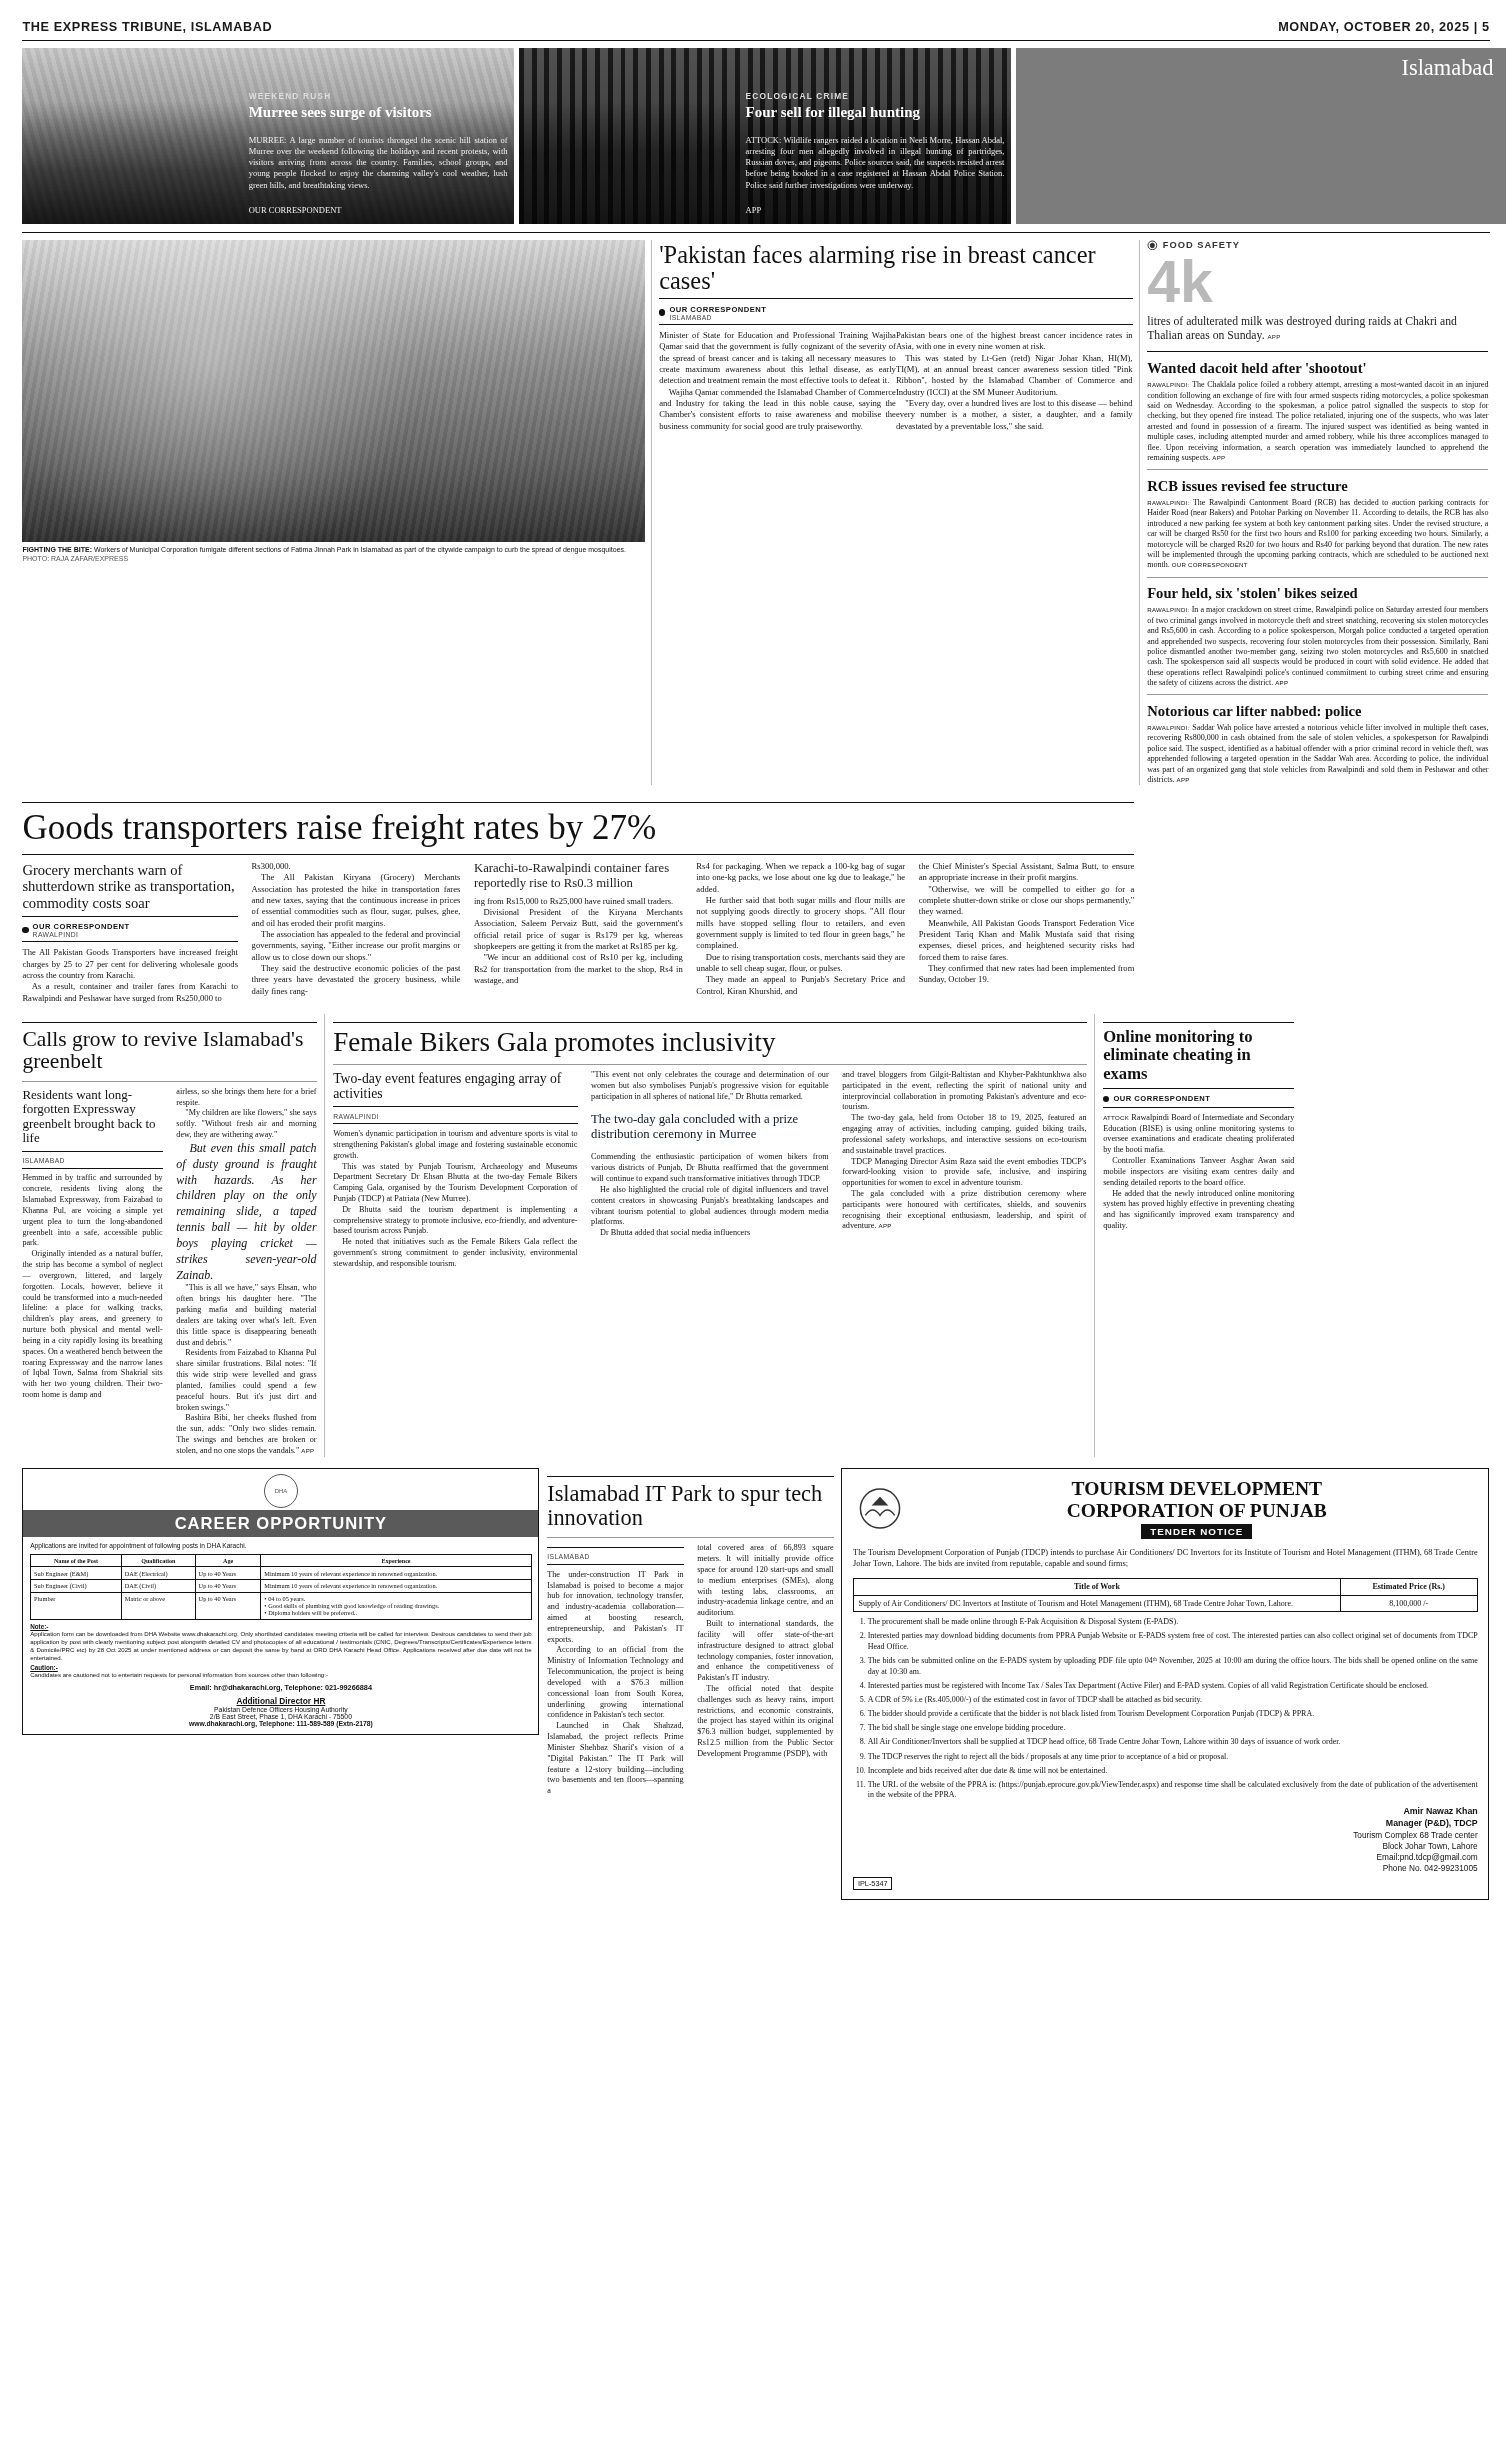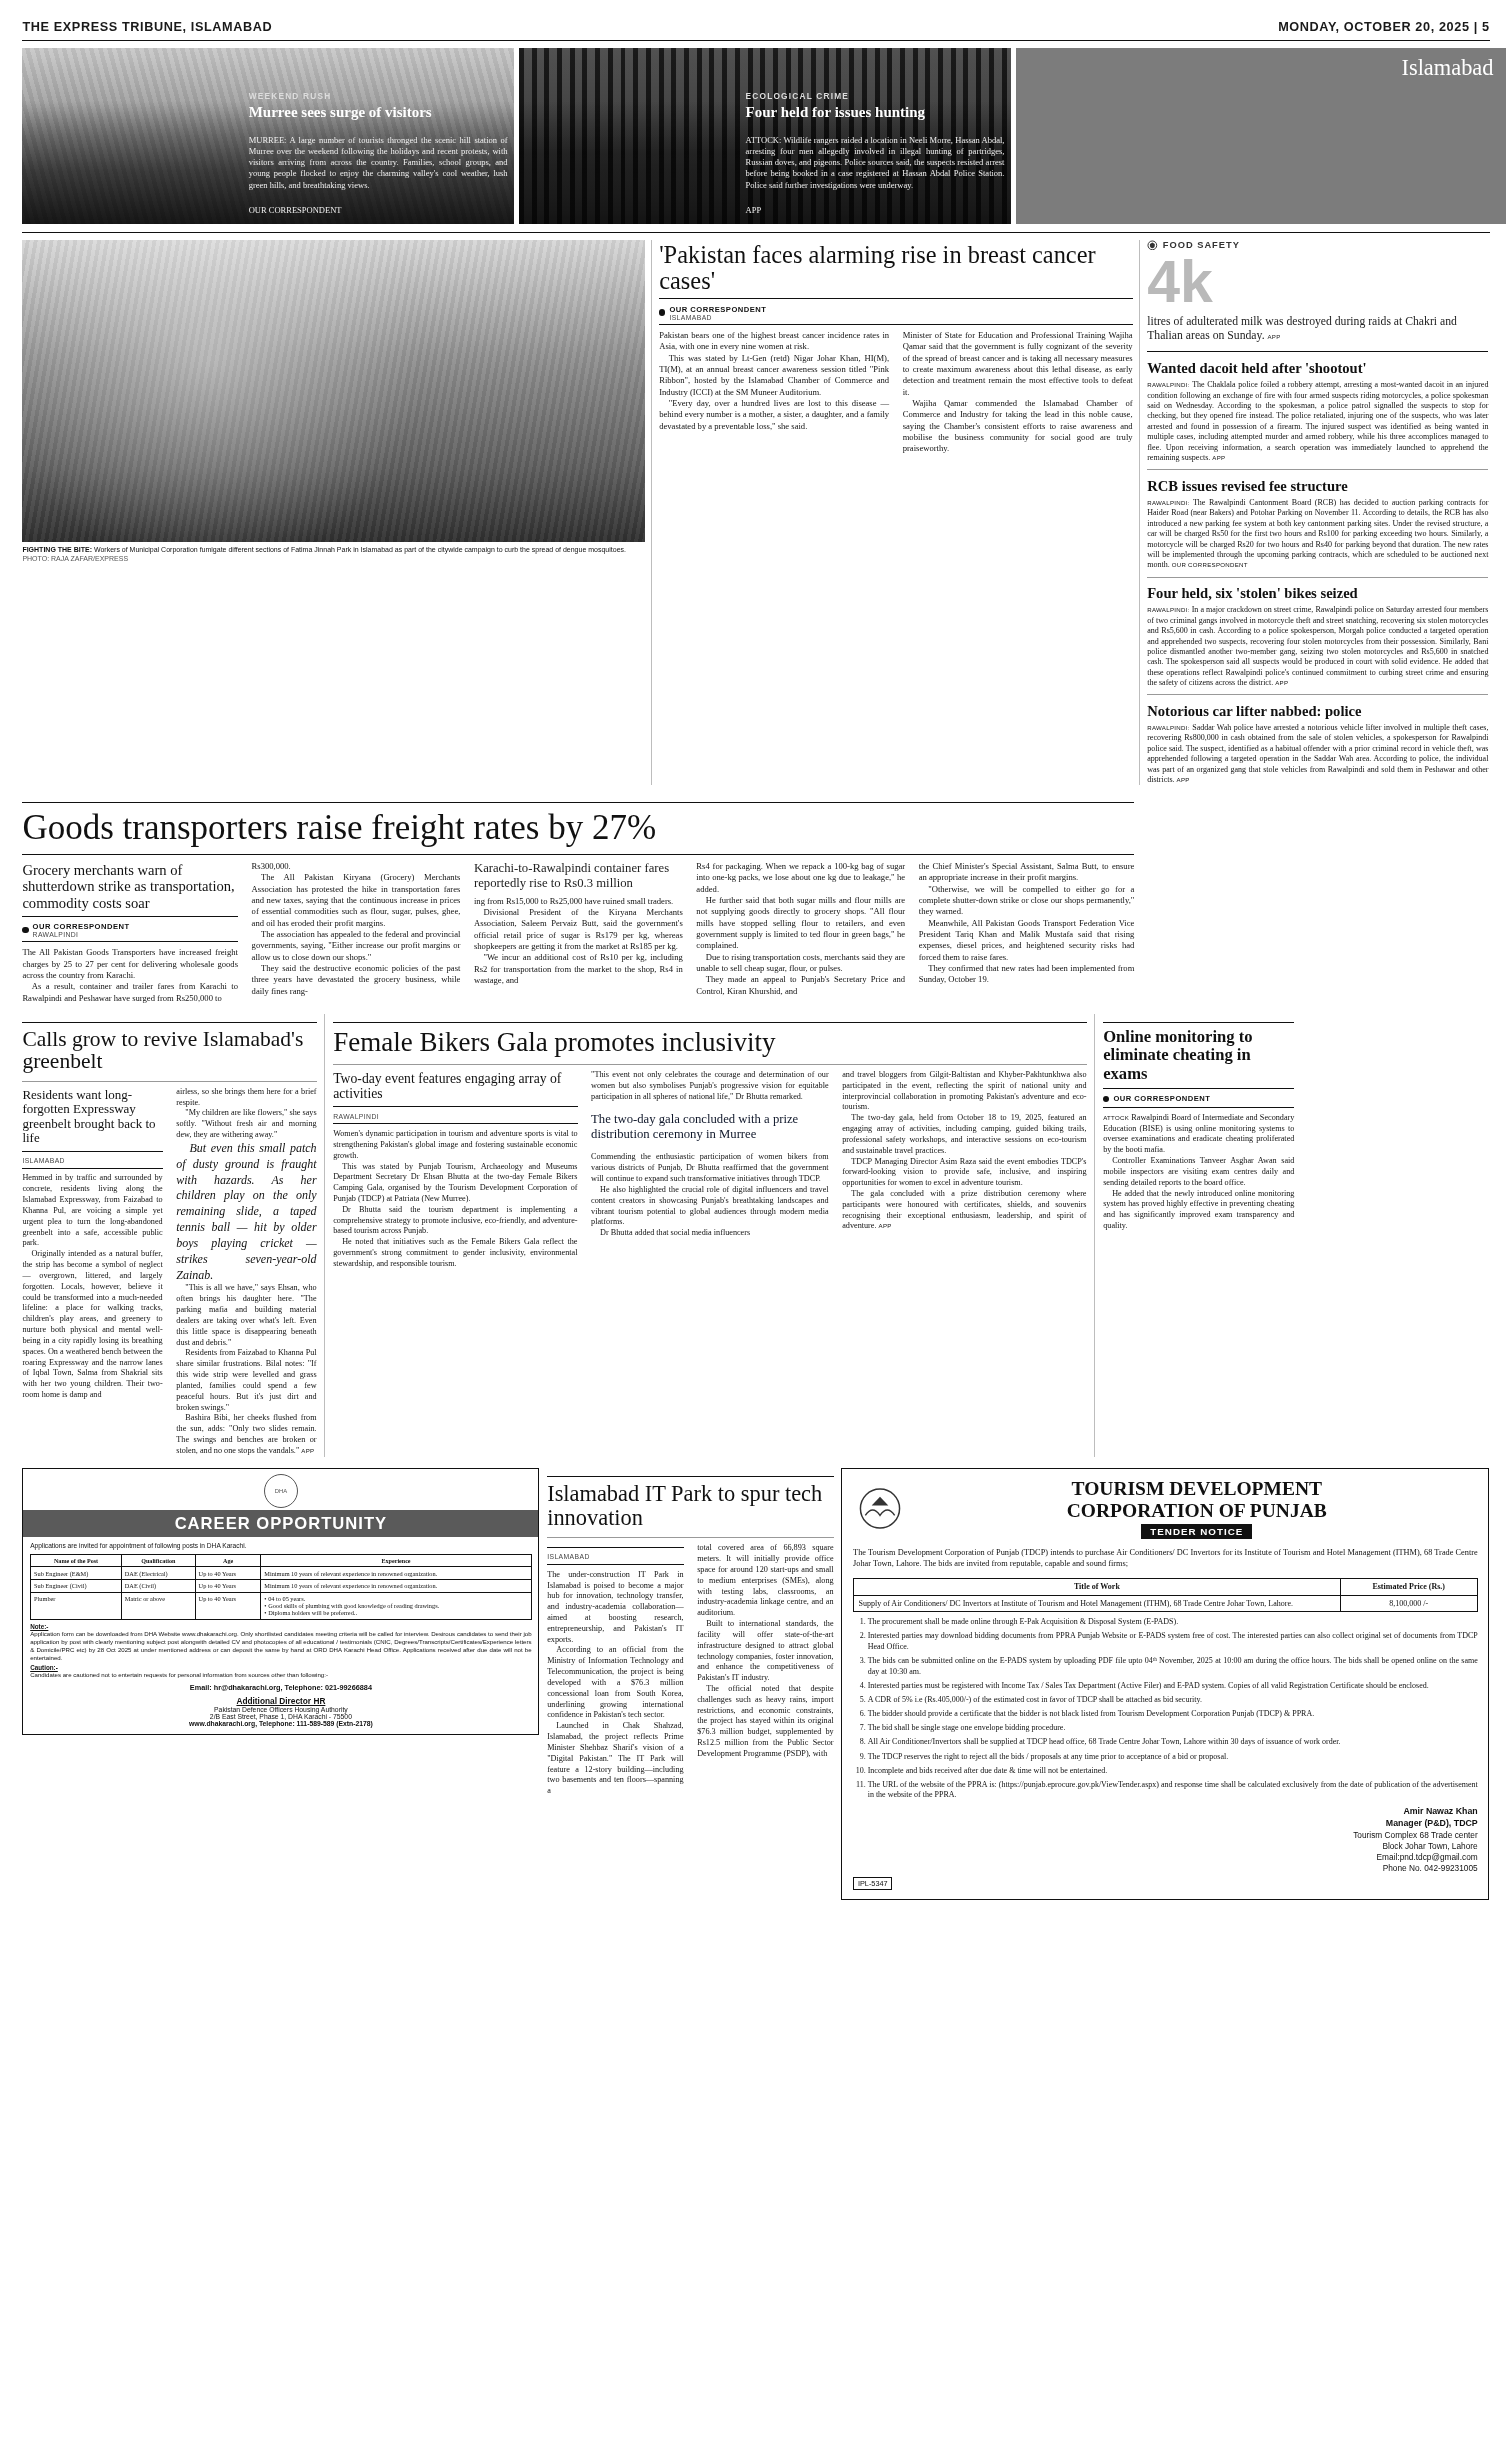--- a/index.html
+++ b/index.html
@@ -219,21 +219,21 @@
         <div class="ts-head">Murree sees surge of visitors</div>
         <div class="ts-body">MURREE: A large number of tourists thronged the scenic hill station of Murree over the weekend following the holidays and recent protests, with visitors arriving from across the country. Families, school groups, and young people flocked to enjoy the charming valley's cool weather, lush green hills, and breathtaking views.</div>
         <div class="ts-body src">OUR CORRESPONDENT</div>
       </div>
     </div>
     <div class="ts-card ts-b">
       <div class="photo-grey dark"></div>
       <div class="ts-overlay"></div>
       <div class="ts-text">
         <div class="ts-kicker">ECOLOGICAL CRIME</div>
-        <div class="ts-head">Four held for issues hunting</div>
+        <div class="ts-head">Four sell for illegal hunting</div>
         <div class="ts-body">ATTOCK: Wildlife rangers raided a location in Neeli Morre, Hassan Abdal, arresting four men allegedly involved in illegal hunting of partridges, Russian doves, and pigeons. Police sources said, the suspects resisted arrest before being booked in a case registered at Hassan Abdal Police Station. Police said further investigations were underway.</div>
         <div class="ts-body src">APP</div>
       </div>
     </div>
     <div class="ts-card ts-c">
       <div class="ts-c-inner">
         <div class="ts-c-title">Islamabad</div>
       </div>
     </div>
   </div>
@@ -258,28 +258,28 @@
       <div class="bl-wrap">
         <div class="byline">
           <span class="dot"></span>
           <span>
             <span>OUR CORRESPONDENT</span>
             <span class="loc">ISLAMABAD</span>
           </span>
         </div>
       </div>
       <div class="cols" style="margin-top:2px;">
+        <div class="col" style="width:50%; padding-right:0;">
+          <p class="body">Minister of State for Education and Professional Training Wajiha Qamar said that the government is fully cognizant of the severity of the spread of breast cancer and is taking all necessary measures to create maximum awareness about this lethal disease, as early detection and treatment remain the most effective tools to defeat it.</p>
+          <p class="body">Wajiha Qamar commended the Islamabad Chamber of Commerce and Industry for taking the lead in this noble cause, saying the Chamber's consistent efforts to raise awareness and mobilise the business community for social good are truly praiseworthy.</p>
+        </div>
         <div class="col" style="width:50%; padding-left:0;">
           <p class="body">Pakistan bears one of the highest breast cancer incidence rates in Asia, with one in every nine women at risk.</p>
           <p class="body">This was stated by Lt-Gen (retd) Nigar Johar Khan, HI(M), TI(M), at an annual breast cancer awareness session titled "Pink Ribbon", hosted by the Islamabad Chamber of Commerce and Industry (ICCI) at the SM Muneer Auditorium.</p>
           <p class="body">"Every day, over a hundred lives are lost to this disease — behind every number is a mother, a sister, a daughter, and a family devastated by a preventable loss," she said.</p>
-        </div>
-        <div class="col" style="width:50%; padding-right:0;">
-          <p class="body">Minister of State for Education and Professional Training Wajiha Qamar said that the government is fully cognizant of the severity of the spread of breast cancer and is taking all necessary measures to create maximum awareness about this lethal disease, as early detection and treatment remain the most effective tools to defeat it.</p>
-          <p class="body">Wajiha Qamar commended the Islamabad Chamber of Commerce and Industry for taking the lead in this noble cause, saying the Chamber's consistent efforts to raise awareness and mobilise the business community for social good are truly praiseworthy.</p>
         </div>
       </div>
     </div>
 
     <div class="col vline rail" style="width:349px; padding-right:0;">
       <div class="rail-head">
         <svg width="10.7" height="10.7" viewBox="0 0 22 22">
           <circle cx="11" cy="11" r="9" fill="none" stroke="#333" stroke-width="2"></circle>
           <path d="M11 5 l5 3 v4 c0 3 -2.5 5 -5 5 s-5 -2 -5 -5 V8 z" fill="#333"></path>
         </svg>

